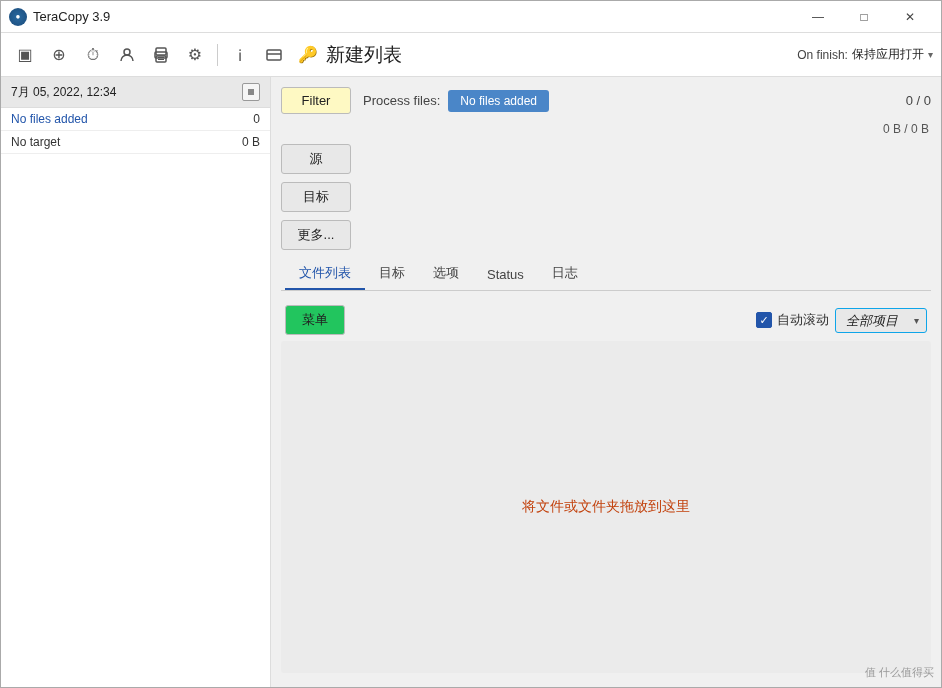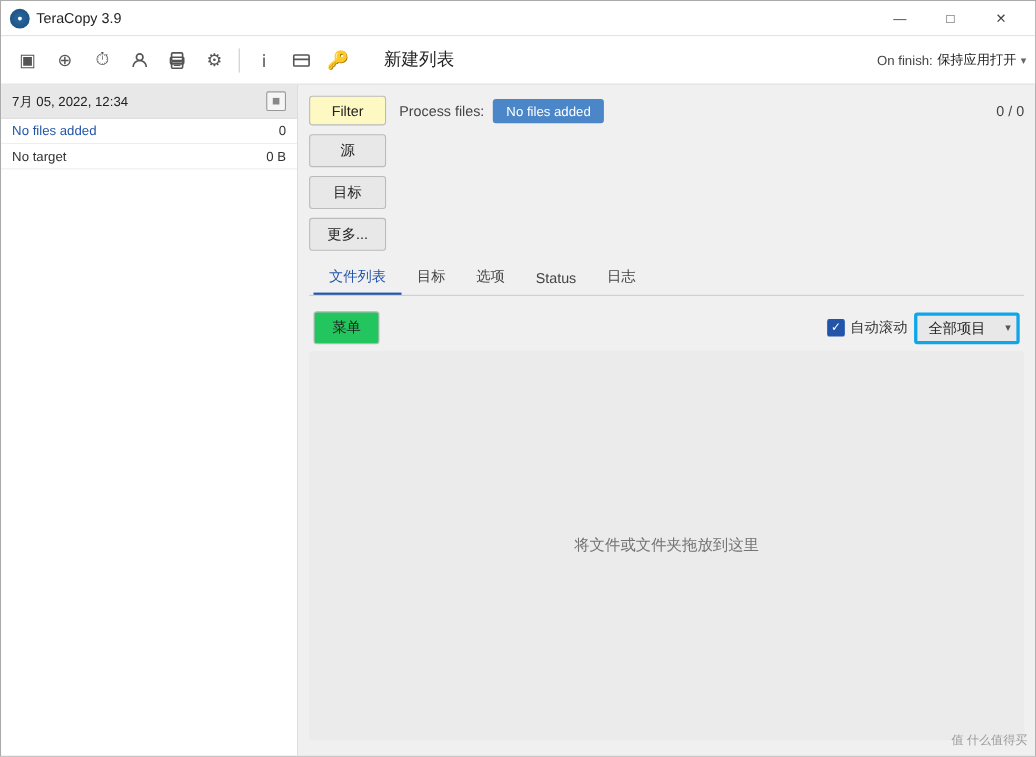--- a/index.html
+++ b/index.html
@@ -88,23 +88,23 @@
       font-size: 16px;
       color: #555;
     }
     .toolbar-sep {
       width: 1px;
       height: 22px;
       background: #ccc;
       margin: 0 4px;
     }
     .toolbar-list-name {
-      font-size: 16px;
-      color: #222;
-      margin-left: 23px;
+      font-size: 19px;
+      color: #222;
+      margin-left: 0;
       flex: 1;
     }
     .on-finish {
       font-size: 12px;
       color: #444;
       display: flex;
       align-items: center;
       gap: 4px;
     }
     .on-finish-value {
@@ -307,29 +307,30 @@
       color: white;
       font-size: 11px;
       line-height: 1;
     }
     .checkbox-label {
       font-size: 13px;
       color: #333;
     }
     .dropdown-select {
       padding: 4px 28px 4px 10px;
-      border: 3px solid #0ea5e9;
+      border: 1px solid #0ea5e9;
       background: #e8e8e8;
       border-radius: 3px;
       font-size: 13px;
       color: #222;
       cursor: pointer;
       appearance: none;
       -webkit-appearance: none;
       position: relative;
+      font-style: italic;
     }
     .dropdown-wrapper {
       position: relative;
       display: inline-block;
     }
     .dropdown-wrapper::after {
       content: '▾';
       position: absolute;
       right: 8px;
       top: 50%;
@@ -344,21 +345,21 @@
       flex: 1;
       display: flex;
       align-items: center;
       justify-content: center;
       background: #ebebeb;
       border-radius: 3px;
       margin: 0 0 4px 0;
     }
     .drop-zone-text {
       font-size: 14px;
-      color: #737373;
+      color: #c2410c;
     }
 
     
     .watermark {
       position: fixed;
       bottom: 8px;
       right: 8px;
       font-size: 11px;
       color: rgba(100,100,100,0.6);
     }
@@ -440,20 +441,23 @@
 
     <div class="right-panel">
 
       <div class="actions-row">
         <button class="action-btn">Filter</button>
         <span class="process-label">Process files:</span>
         <span class="no-files-badge">No files added</span>
         <span class="file-count">0 / 0</span>
       </div>
 
+      <div class="size-row">
+        <span>0 B / 0 B</span>
+      </div>
 
       <div class="src-btn-row">
         <button class="src-btn">源</button>
       </div>
 
       <div class="tgt-btn-row">
         <button class="tgt-btn">目标</button>
       </div>
 
       <div class="more-btn-row">

